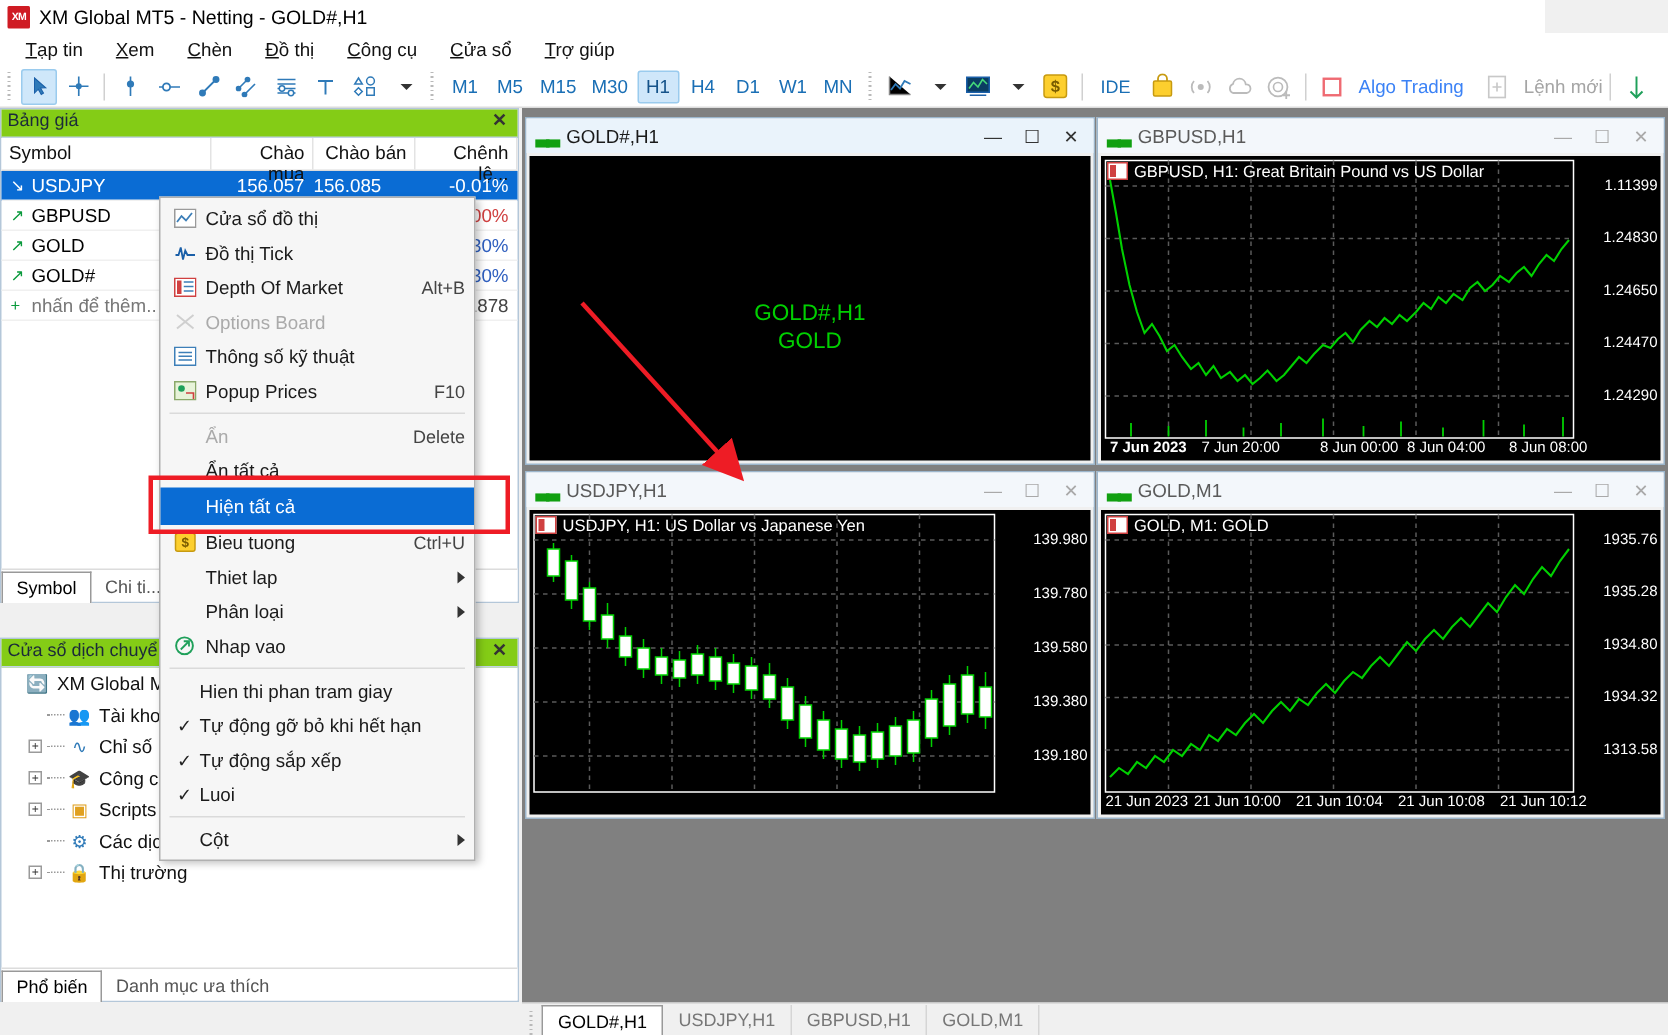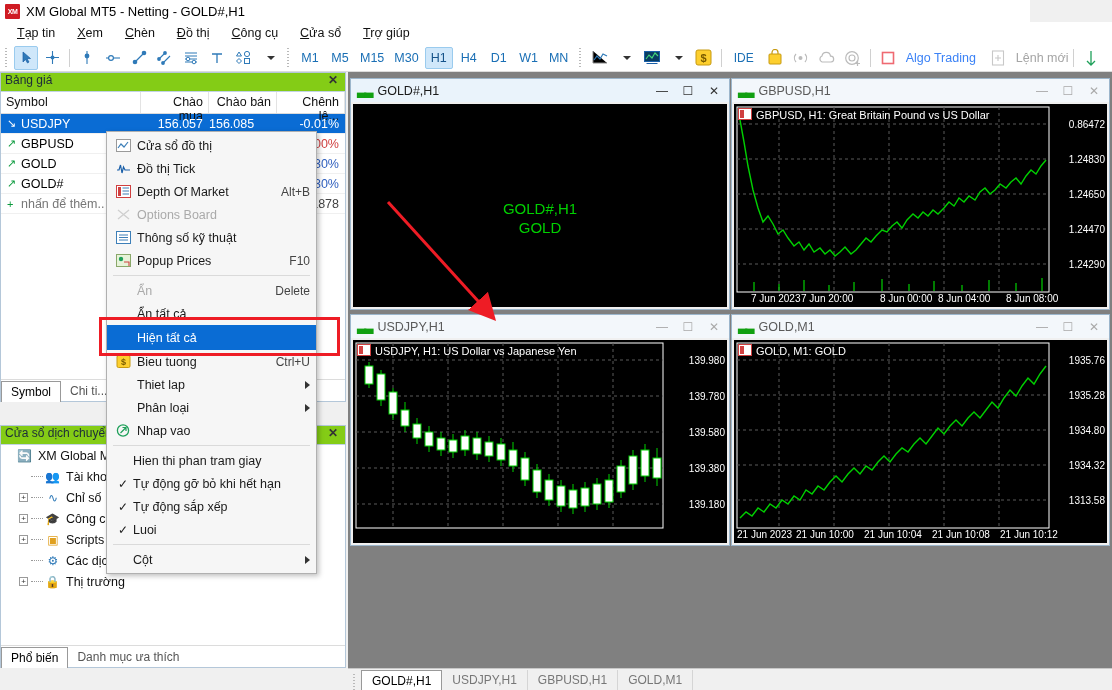--- a/index.html
+++ b/index.html
@@ -532,28 +532,28 @@
               <line x1="200" y1="177" x2="200" y2="187"></line>
             <line x1="228" y1="181" x2="228" y2="187"></line>
               <line x1="255" y1="176" x2="255" y2="187"></line>
             <line x1="282" y1="179" x2="282" y2="187"></line>
               <line x1="308" y1="174" x2="308" y2="187"></line>
           </g>
         </svg>
         <div class="chart-desc-ico"></div>
         <div class="chart-desc">GBPUSD, H1: Great Britain Pound vs US Dollar</div>
         <div class="price-axis">
-          <div class="price-tick" style="top:20px;">0.86472</div>
+          <div class="price-tick" style="top:20px;">1.11399</div>
           <div class="price-tick" style="top:55px;">1.24830</div>
           <div class="price-tick" style="top:90px;">1.24650</div>
           <div class="price-tick" style="top:125px;">1.24470</div>
           <div class="price-tick" style="top:160px;">1.24290</div>
         </div>
         <div class="time-axis">
-          <div class="time-tick" style="left:17px;">7 Jun 2023</div>
+          <div class="time-tick" style="left:6px;font-weight:bold;">7 Jun 2023</div>
           <div class="time-tick" style="left:67px;">7 Jun 20:00</div>
           <div class="time-tick" style="left:146px;text-align:center;">8 Jun 00:00</div>
           <div class="time-tick" style="left:204px;">8 Jun 04:00</div>
           <div class="time-tick" style="left:272px;">8 Jun 08:00</div>
         </div>
       </div>
     </div>
 
     <div class="chartwin" style="left:2px; top:242px; width:380px; height:232px;">
       <div class="cw-title inactive">

